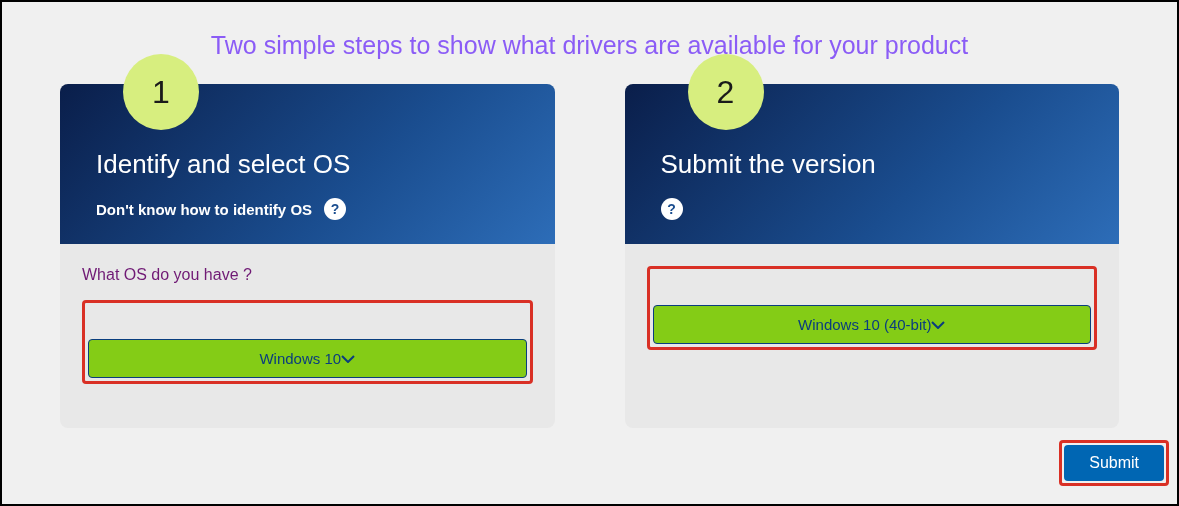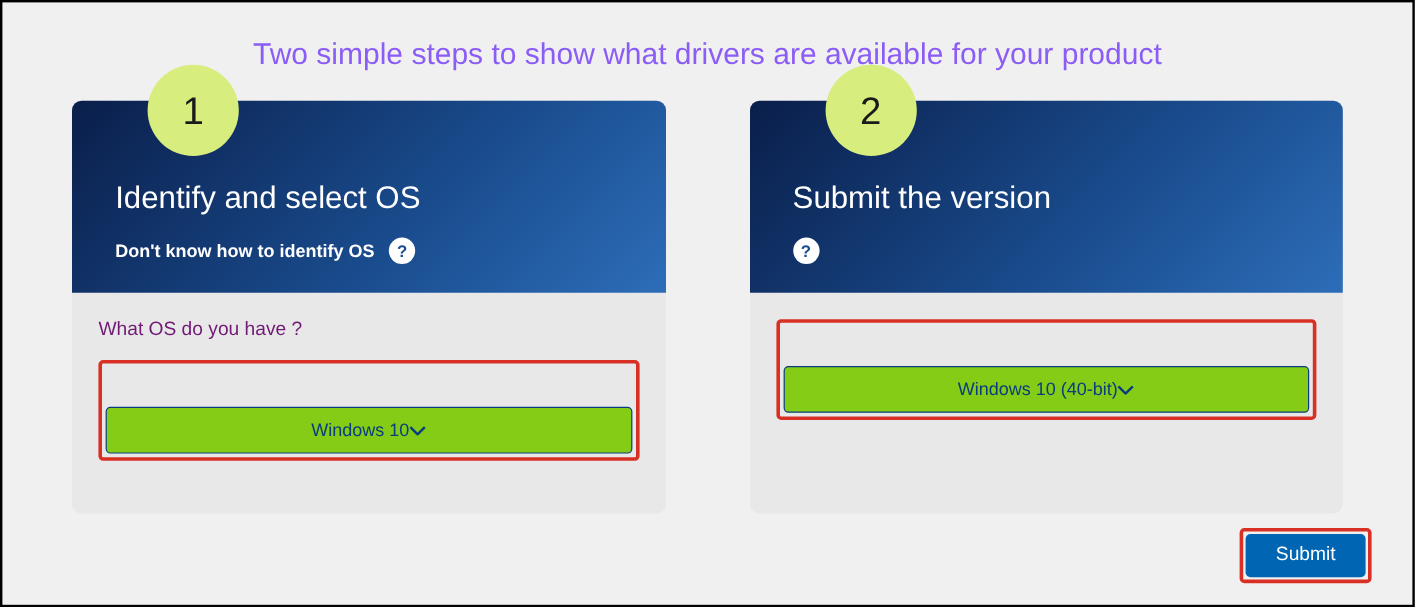--- a/index.html
+++ b/index.html
@@ -142,21 +142,21 @@
     
     .chevron svg {
       stroke: #0a3d7e;
       stroke-width: 2;
       fill: none;
     }
     
     .submit-wrapper {
       position: absolute;
       bottom: 18px;
-      right: 34px;
+      right: 8px;
       border: 3px solid #d93025;
       border-radius: 4px;
       padding: 2px;
     }
     
     .submit-button {
       background: #0066b3;
       color: #fff;
       border: none;
       padding: 9px 25px;

